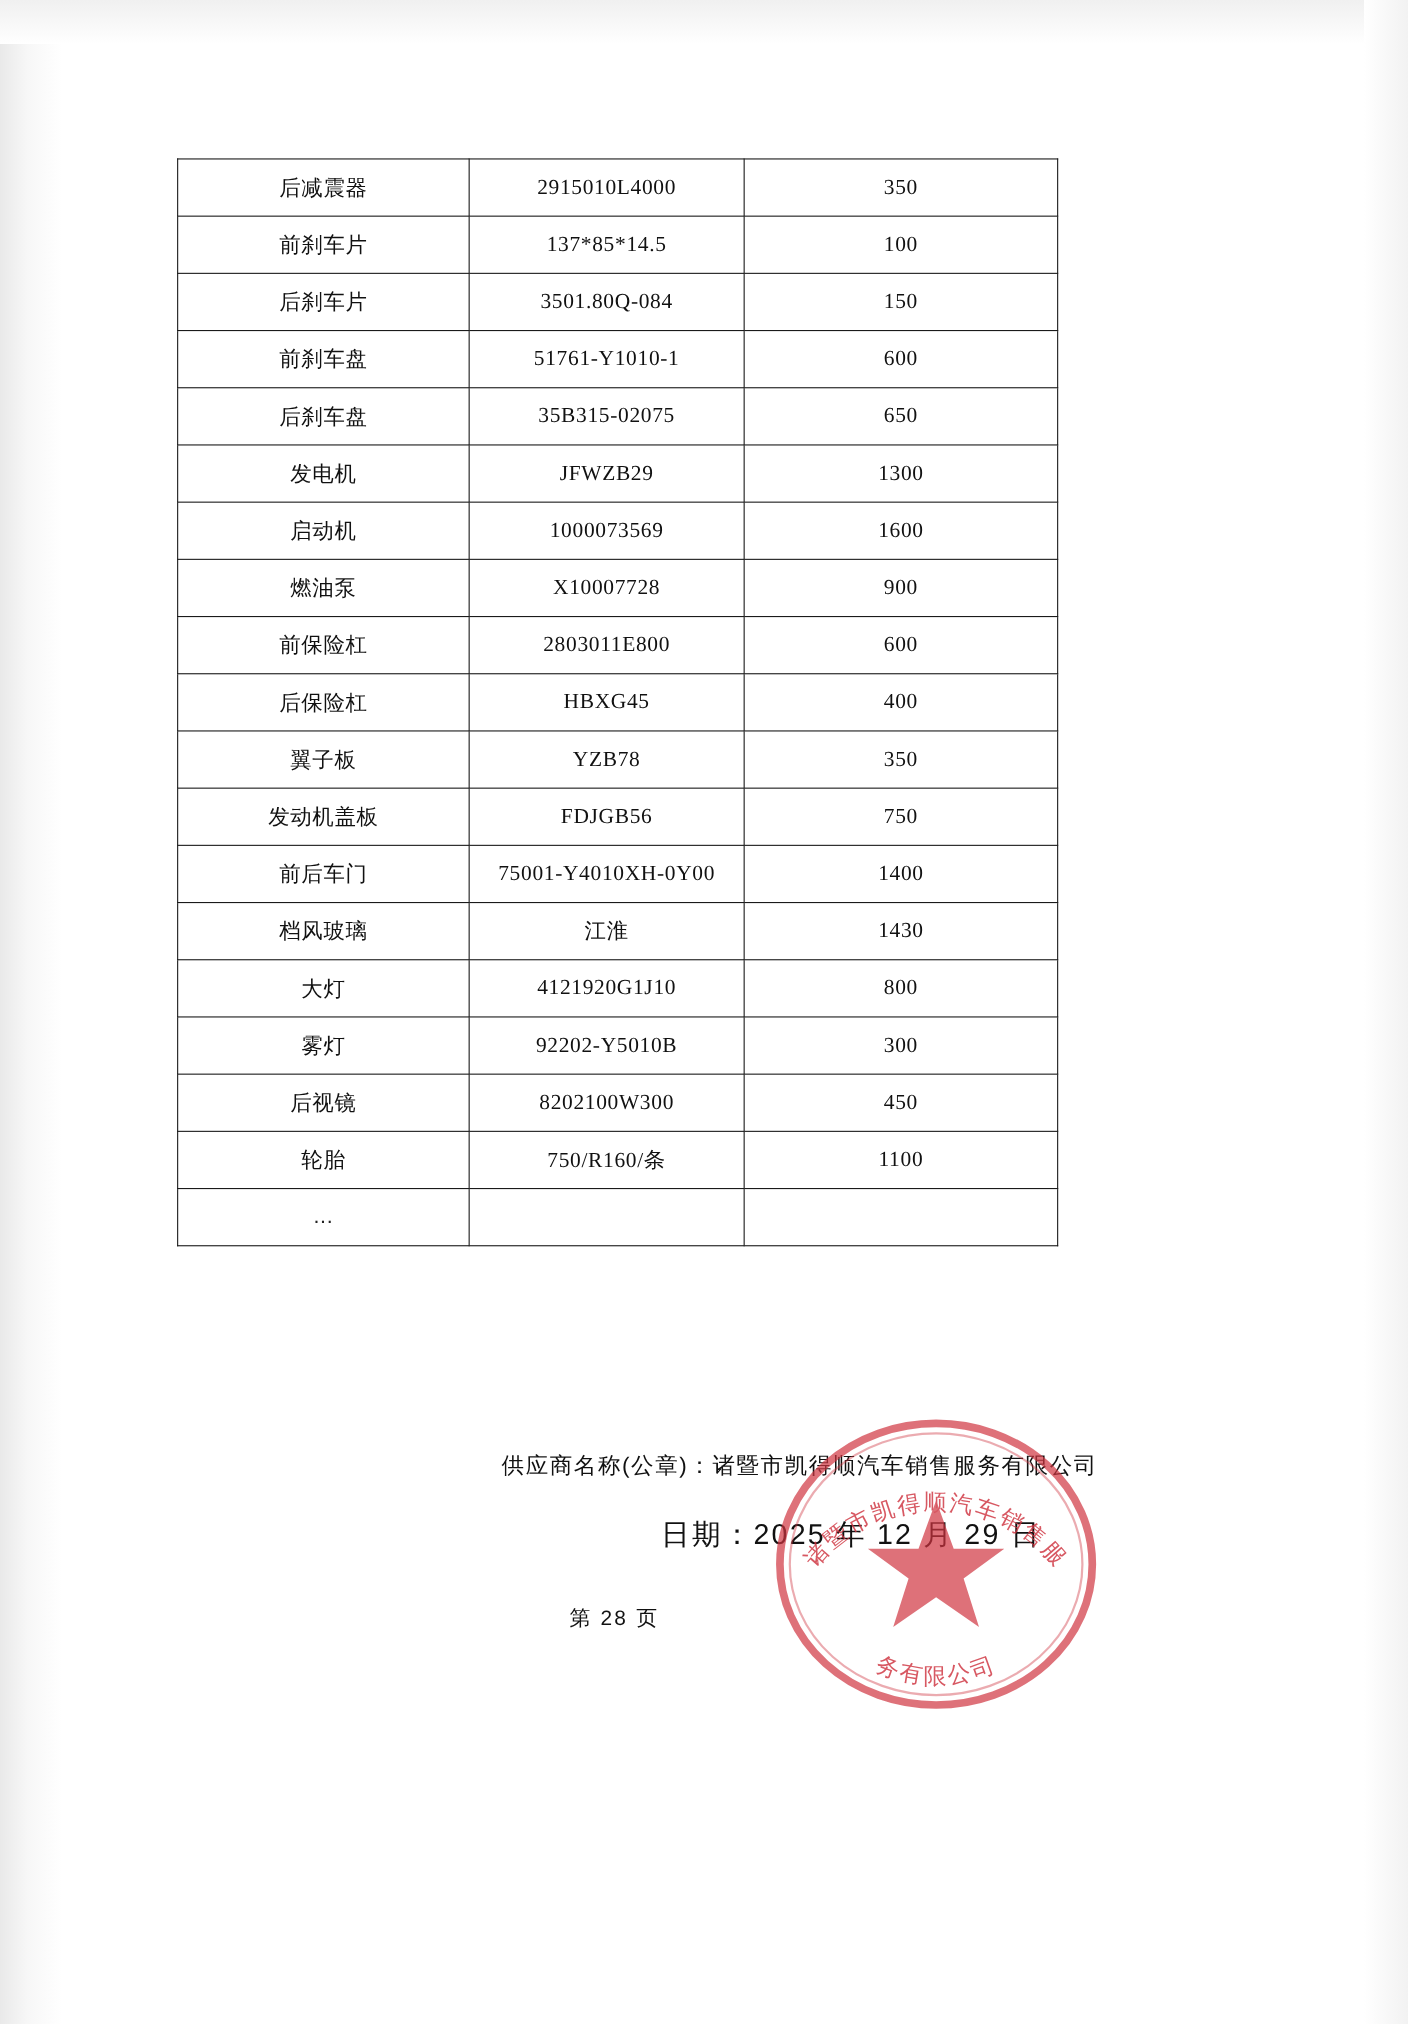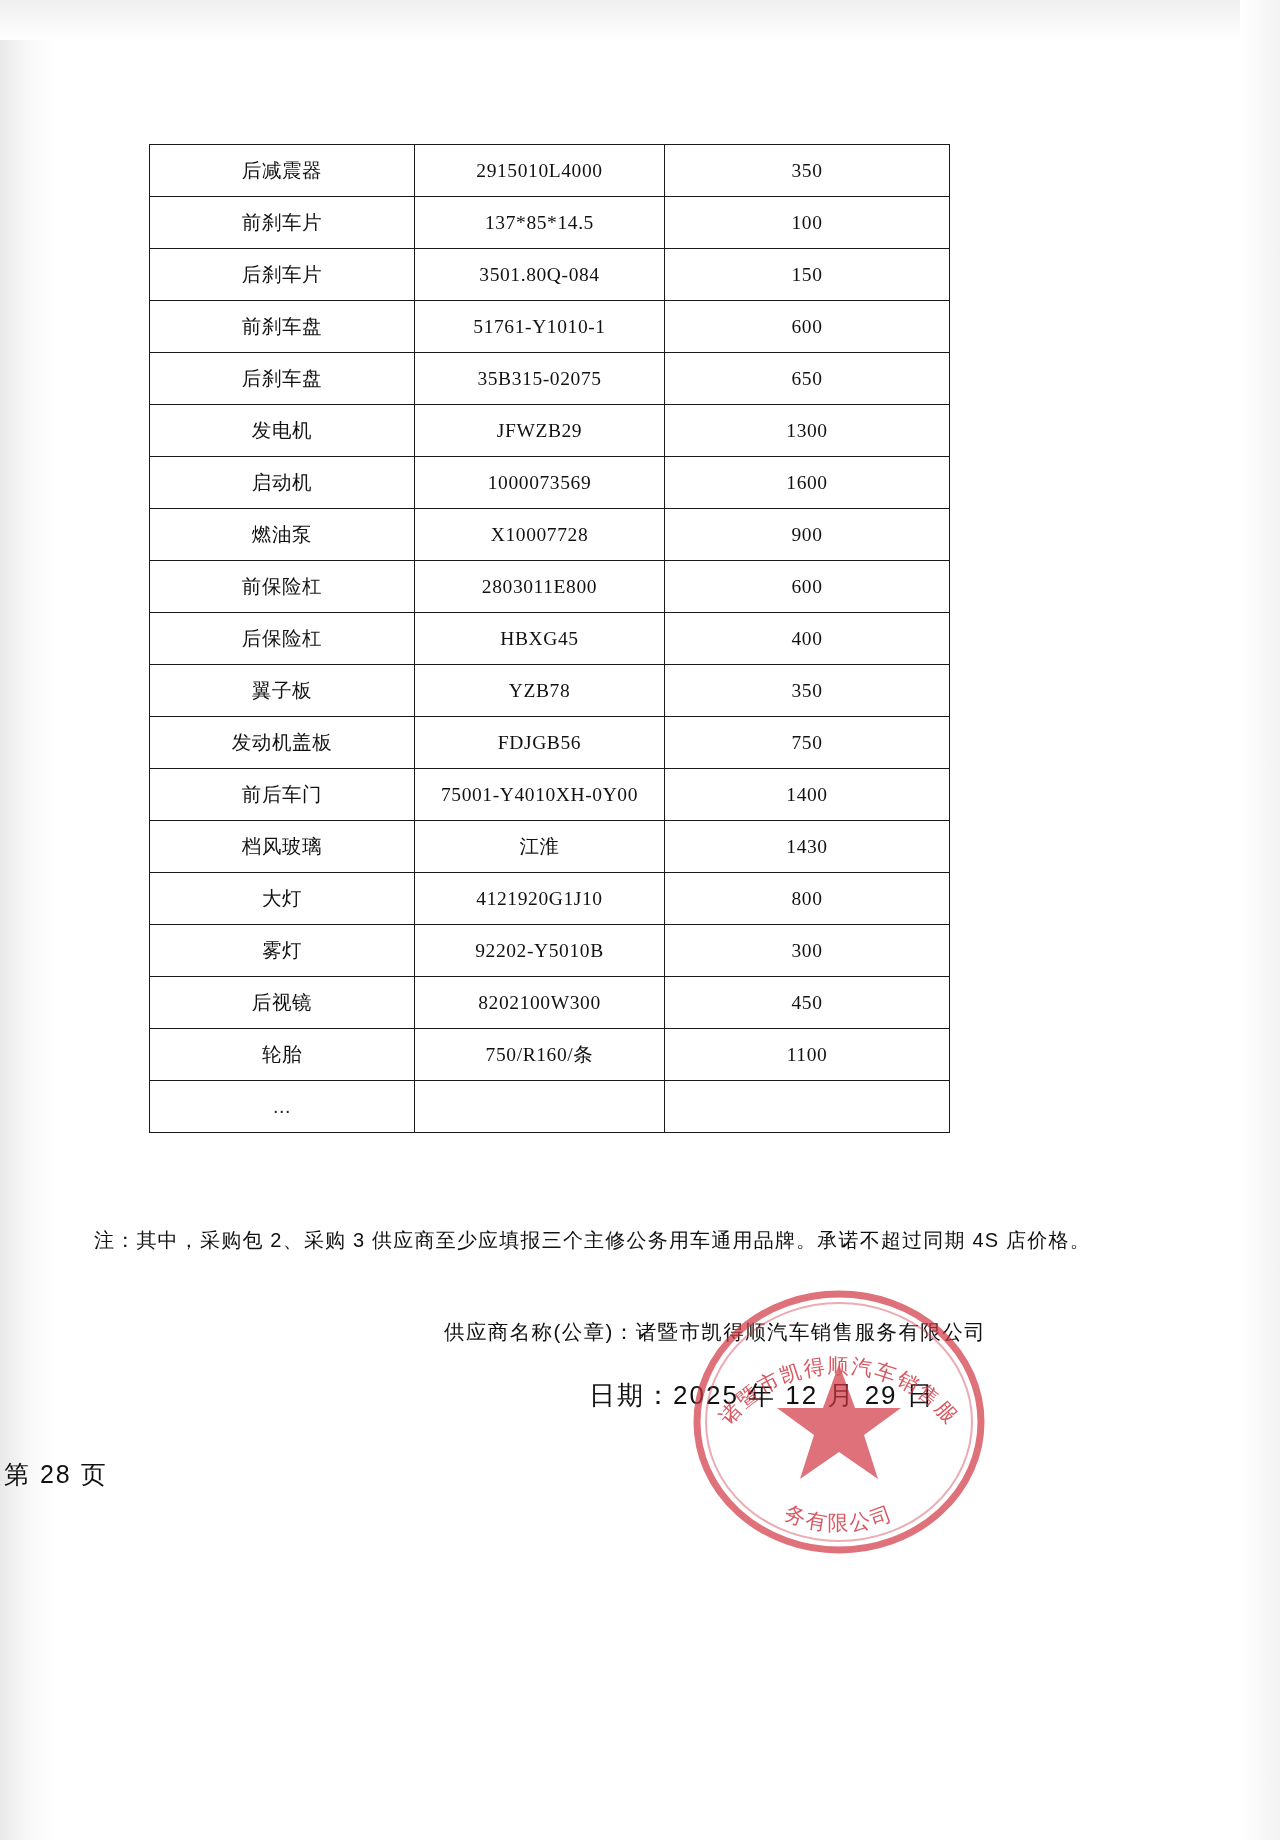--- a/index.html
+++ b/index.html
@@ -31,21 +31,21 @@
   }
   .scan-edge-right {
     position: absolute;
     right: 0; top: 0;
     width: 40px; height: 1840px;
     background: linear-gradient(to left, #f2f2f2 0%, #ffffff 100%);
   }
 
   .page {
     position: absolute;
-    left: 4px; top: 0;
+    left: 16px; top: 0;
     width: 1172px;
     height: 1840px;
     border-radius: 24px;
   }
 
   .parts-table {
     position: absolute;
     left: 145px;
     top: 144px;
     width: 800px;
@@ -114,23 +114,23 @@
     font-size: 26px;
     letter-spacing: 2px;
     white-space: nowrap;
   }
 
   .page-number {
     position: absolute;
     left: 0;
     top: 1458px;
     width: 1085px;
-    text-align: left;
-    font-family: "Liberation Sans", sans-serif;
-    font-size: 25px;
+    text-align: center;
+    font-family: "Liberation Sans", sans-serif;
+    font-size: 19px;
     letter-spacing: 2px;
   }
 
   
   .seal {
     position: absolute;
     left: 685px;
     top: 1272px;
     width: 300px;
     height: 300px;
@@ -251,21 +251,20 @@
         <td class="cell-price">1100</td>
       </tr>
       <tr>
         <td class="cell-name ellipsis-cell">...</td>
         <td class="cell-code"></td>
         <td class="cell-price"></td>
       </tr>
     </tbody>
   </table>
 
-  <div class="note">注：其中，采购包 2、采购 3 供应商至少应填报三个主修公务用车通用品牌。承诺不超过同期 4S 店价格。</div>
 
   <div class="supplier-line">供应商名称(公章)：诸暨市凯得顺汽车销售服务有限公司</div>
   <div class="date-line">日期：2025 年 12 月 29 日</div>
 
   <svg class="seal" viewBox="0 0 300 300">
     <ellipse cx="150" cy="150" rx="142" ry="128" fill="none" stroke="#cf3440" stroke-width="7" opacity="0.85"></ellipse>
     <ellipse cx="150" cy="150" rx="133" ry="119" fill="none" stroke="#cf3440" stroke-width="2" opacity="0.5"></ellipse>
     <path d="M150 92 L166 136 L212 136 L175 163 L189 207 L150 180 L111 207 L125 163 L88 136 L134 136 Z" fill="#cf3440" opacity="0.85"></path>
     <defs>
       <path id="sealTopArc" d="M 32 168 A 130 116 0 0 1 268 168"></path>

